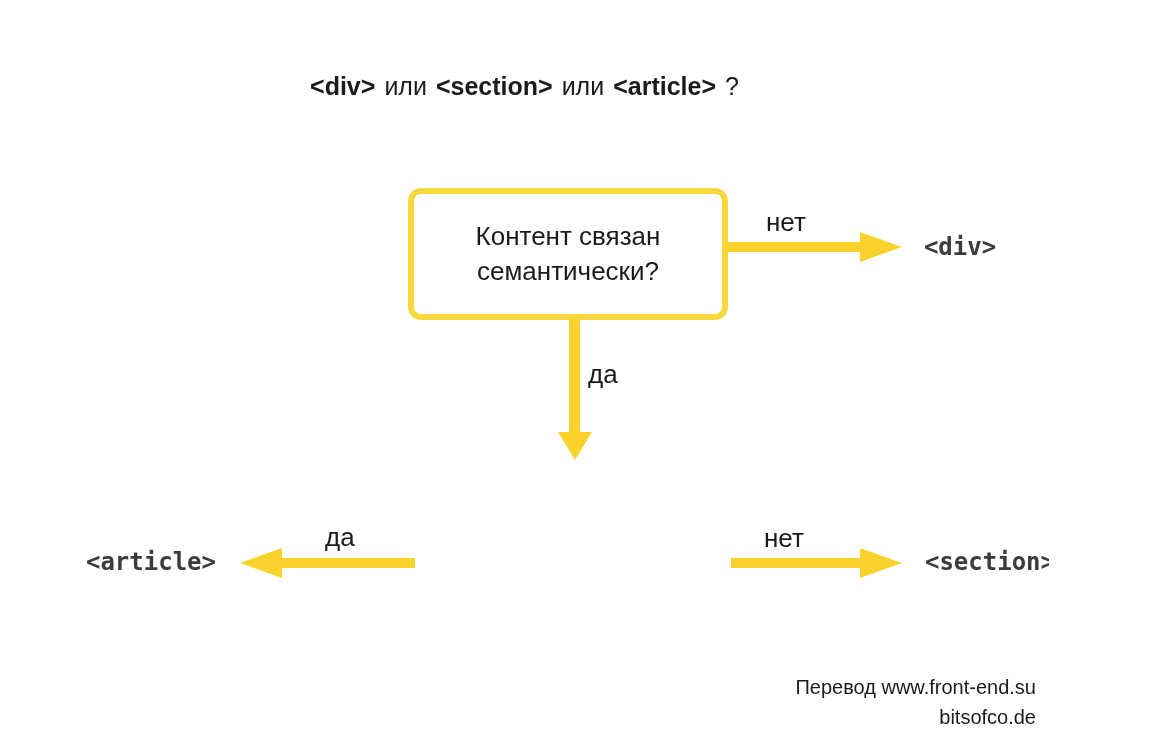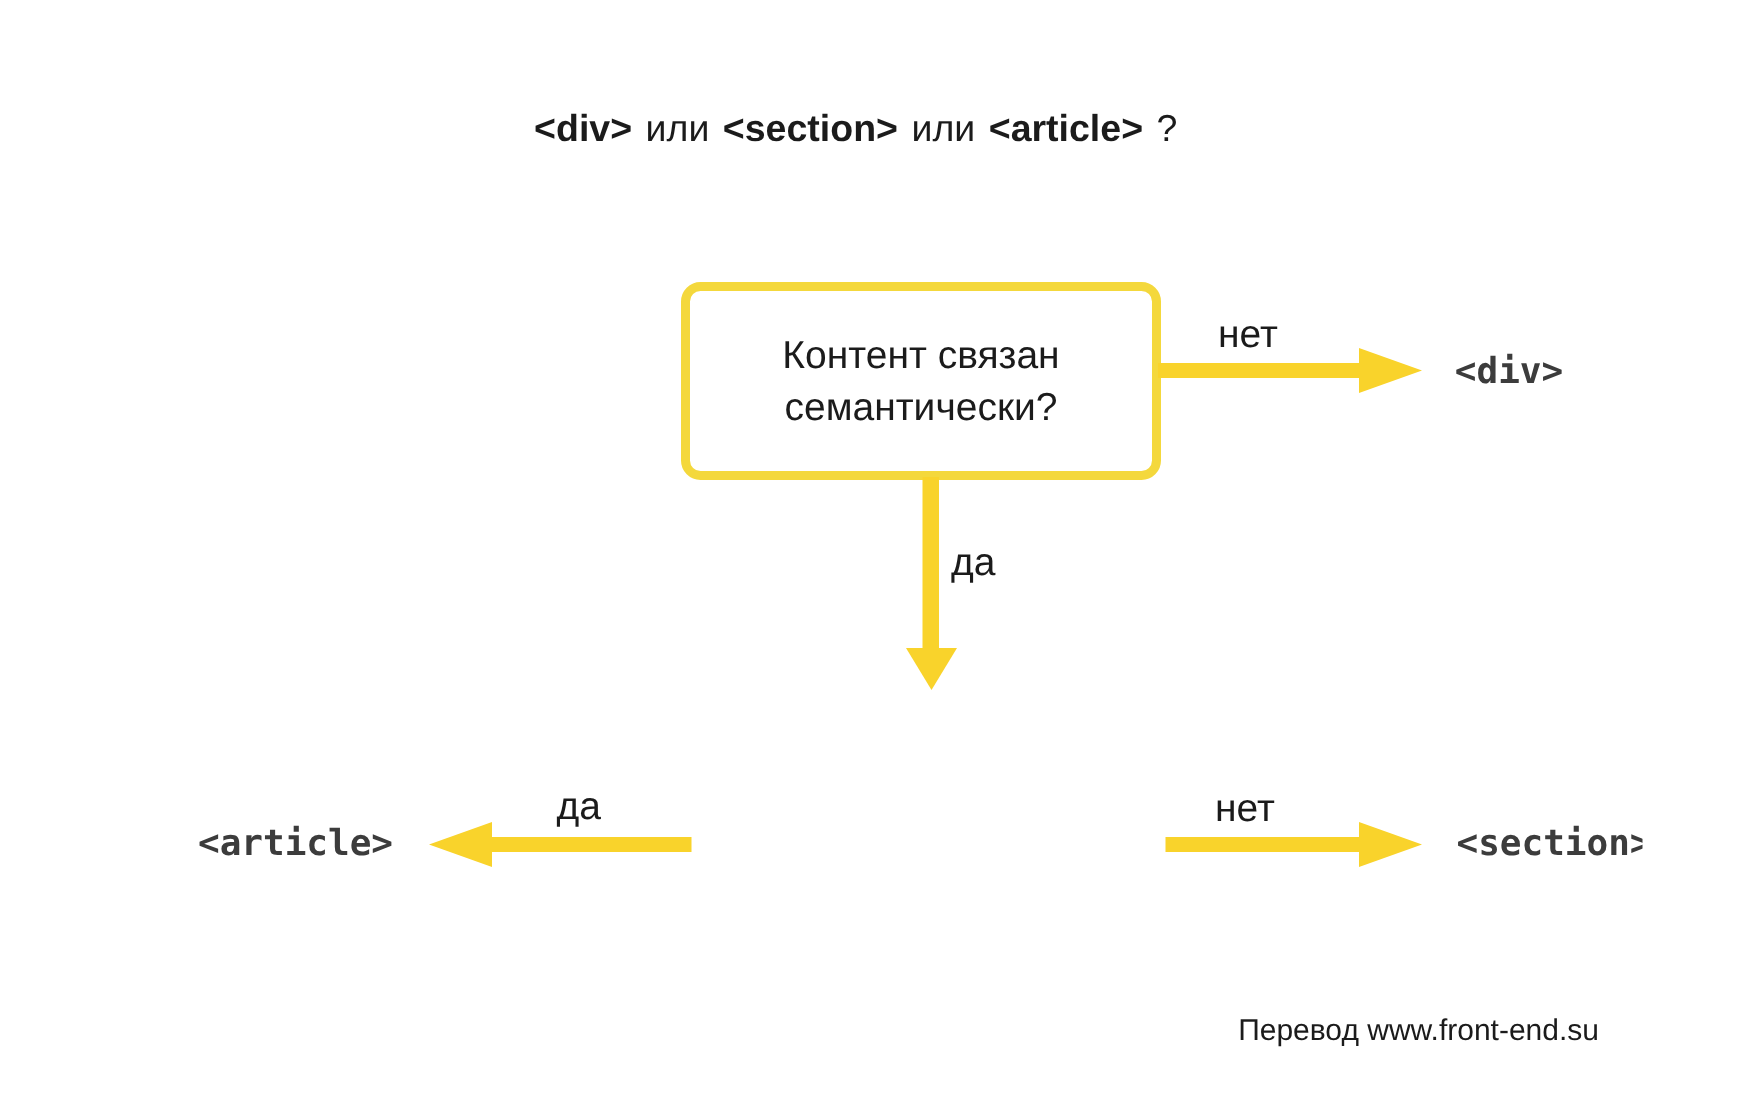--- a/index.html
+++ b/index.html
@@ -11,21 +11,20 @@
   * { margin: 0; padding: 0; box-sizing: border-box; }
   html, body { background: #ffffff; }
   body { font-family: "Liberation Sans", sans-serif; color: var(--body-text); }
 
   .canvas {
     position: relative;
     width: 1049px;
     height: 743px;
     background: #ffffff;
     overflow: hidden;
-    margin-left: 46px;
   }
 
   
   .title {
     position: absolute;
     left: 0; right: 0; top: 72px;
     display: flex;
     justify-content: center;
     align-items: baseline;
     gap: 9px;
@@ -94,21 +93,21 @@
     font-weight: 700;
     font-size: 24px;
     line-height: 30px;
     color: var(--tag-text);
     text-align: center;
   }
 
   
   .footer {
     position: absolute;
-    right: 29px;
+    right: 13px;
     top: 672px;
     text-align: right;
     font-size: 20px;
     line-height: 30px;
     color: var(--body-text);
   }
 </style>
 </head>
 <body>
 
@@ -150,15 +149,16 @@
 
   <div>
     <div class="shaft-h" style="left:731px; top:558px; width:131px;"></div>
     <div class="head-right" style="left:860px; top:548px;"></div>
   </div>
   <div class="lbl" style="left:764px; top:523px;">нет</div>
   <div class="result" style="left:910px; top:547px; width:160px;">&lt;section&gt;</div>
 
   <div class="footer">
     <div>Перевод www.front-end.su</div>
+    <div>bitsofco.de</div>
   </div>
 
 </div>
 
 </body></html>

